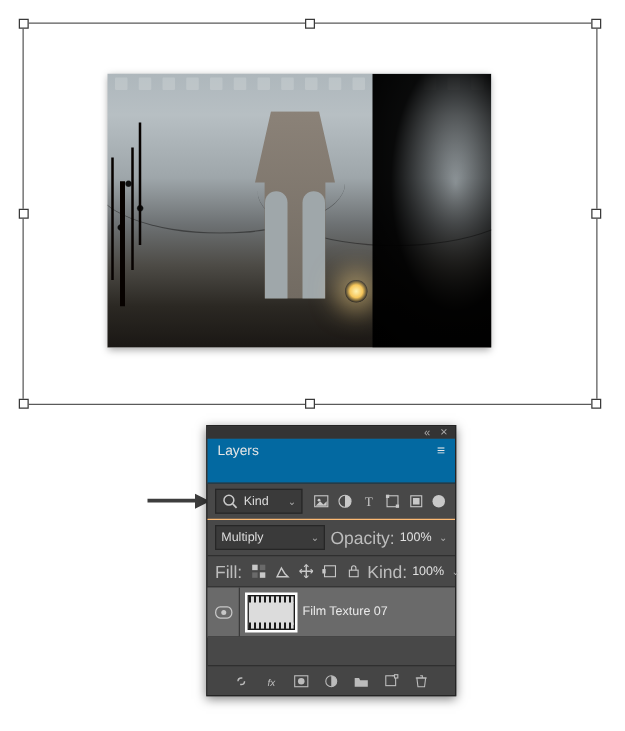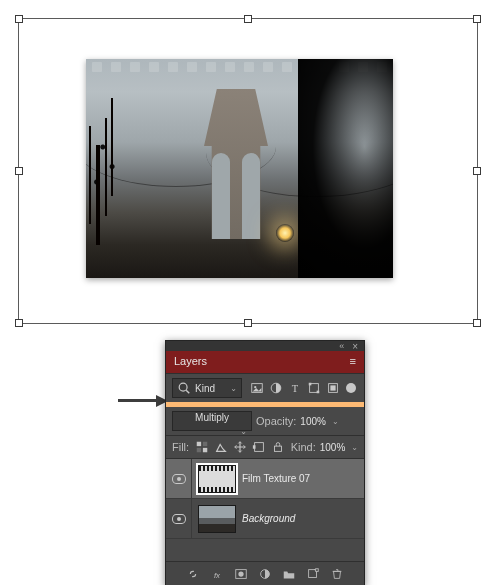--- a/index.html
+++ b/index.html
@@ -134,44 +134,44 @@
     box-shadow: 0 2px 8px rgba(0,0,0,.5);
   }
   .panel-top {
     height:10px; background:#343434;
     display:flex; justify-content:flex-end; align-items:center;
     padding:0 6px; gap:8px;
   }
   .panel-top .collapse { font-size:9px; color:#aaa; cursor:pointer; }
   .panel-top .close { font-size:10px; color:#aaa; cursor:pointer; }
   .panel-tab {
-    background:#7f1d1d; padding:4px 8px 6px;
+    background:#0369a1; padding:4px 8px 19px;
     border-bottom:1px solid #2f2f2f;
     display:flex; justify-content:space-between; align-items:center;
   }
   .panel-tab span { color:#e6e6e6; font-size:11px; }
   .panel-menu { color:#bcbcbc; font-size:12px; line-height:8px; cursor:pointer; }
 
   .row { display:flex; align-items:center; padding:4px 6px; gap:4px; }
-  .filter-row { border-bottom:5px solid #fdba74; }
+  .filter-row { border-bottom:1px solid #fdba74; }
   .select {
     display:flex; align-items:center; gap:4px;
     background:#3a3a3a; border:1px solid #262626;
     height:20px; padding:0 4px; color:#ddd;
     font-size:10px;
   }
   .select.kind { width:70px; }
   .select .chev { margin-left:auto; font-size:8px; color:#aaa; }
   .filter-icons { display:flex; gap:5px; margin-left:4px; }
   .ficon { width:14px; height:14px; color:#c8c8c8; display:flex; align-items:center; justify-content:center; }
   .dot { width:10px; height:10px; border-radius:50%; background:#c8c8c8; margin-left:2px; }
 
   .blend-row { border-bottom:1px solid #2f2f2f; }
-  .select.blend { width:80px;flex-direction:column; }
-  .label { color:#bdbdbd; font-size:11px; }
+  .select.blend { width:98px; }
+  .label { color:#bdbdbd; font-size:14px; }
   .val { color:#e0e0e0; font-size:10px; }
   .mini-chev { font-size:8px; color:#aaa; margin-left:2px; }
 
   .lock-row { border-bottom:1px solid #2f2f2f; }
   .lock-icons { display:flex; gap:5px; margin-left:2px; }
   .licon { width:14px; height:14px; color:#c8c8c8; display:flex; align-items:center; justify-content:center; }
 
   .layers-list { }
   .layer {
     display:flex; align-items:center; height:40px;
@@ -382,27 +382,20 @@
   </div>
 
   <div class="layers-list">
     <div class="layer selected">
       <div class="vis">
           <div class="eye"></div>
         </div>
       <div class="thumb thumb-film sel"></div>
       <span class="lname">Film Texture 07</span>
     </div>
-    <div class="layer">
-      <div class="vis">
-          <div class="eye"></div>
-        </div>
-      <div class="thumb thumb-bridge"></div>
-      <span class="lname italic">Background</span>
-    </div>
     <div class="spacer"></div>
   </div>
 
   <div class="panel-bottom">
     <div class="bicon">
         <svg viewBox="0 0 16 16">
           <path d="M5 8a3 3 0 0 1 3-3h1M11 8a3 3 0 0 1-3 3H7" fill="none" stroke="#bcbcbc" stroke-width="1.3"></path>
         </svg>
       </div>
     <div class="bicon">

